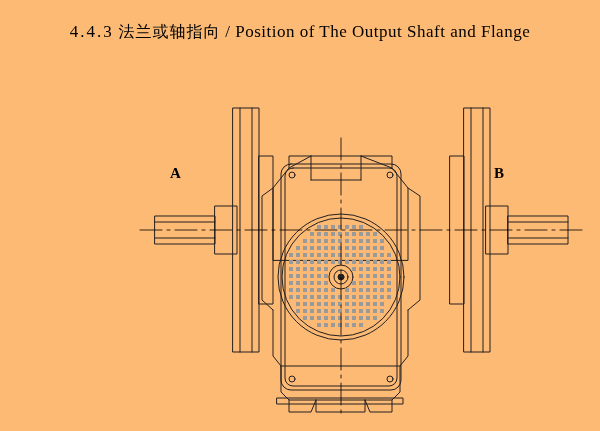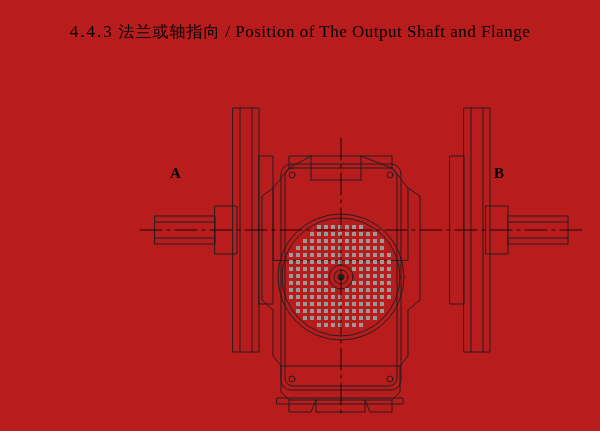--- a/index.html
+++ b/index.html
@@ -12,21 +12,21 @@
     height: 431px;
     position: relative;
     font-family: "Liberation Serif", serif;
     color: #000000;
     overflow: hidden;
   }
   #page {
     position: relative;
     width: 600px;
     height: 431px;
-    background: #b91c1c;
+    background: #fdba74;
   }
   #title {
     position: absolute;
     left: 0;
     top: 22px;
     width: 600px;
     text-align: center;
     font-size: 17px;
     letter-spacing: 0.5px;
     white-space: nowrap;

